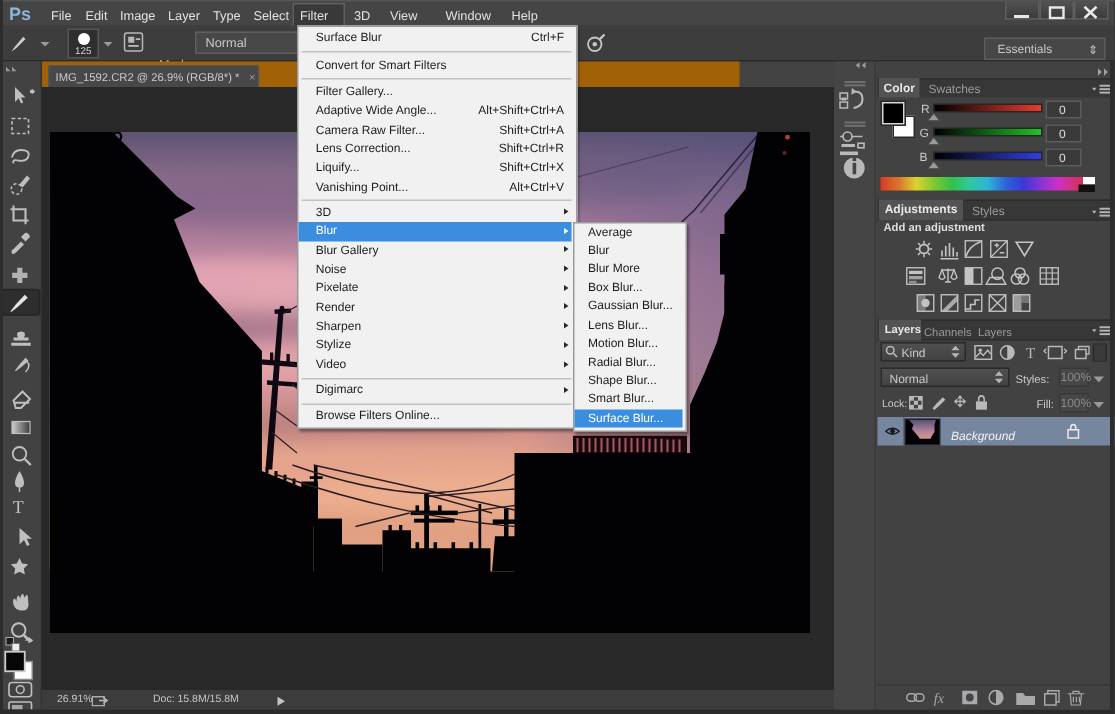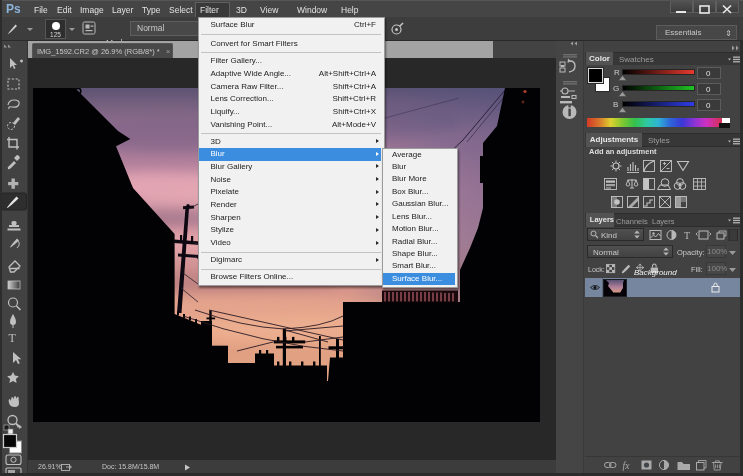--- a/index.html
+++ b/index.html
@@ -13,21 +13,21 @@
   .mitem { position:absolute; top:4px; font-size:8.5px; color:#e2e2e2; }
   #filterbox { position:absolute; left:195px; top:1px; width:35px; height:16px; background:#393939; border:1px solid #606060; border-bottom:none; }
   .wbtn { position:absolute; top:0px; height:12px; width:23px; background:linear-gradient(#525252,#3c3c3c); border:1px solid #5e5e5e; border-top:none; color:#efefef; text-align:center; }
   
   #optbar { position:absolute; left:0; top:17px; width:743px; height:24px; background:#3d3d3d; border-bottom:1px solid #2a2a2a; }
   .optxt { position:absolute; font-size:8.5px; color:#c9c9c9; }
   #modebox { position:absolute; left:130px; top:4px; width:128px; height:15px; background:#484848; border:1px solid #5e5e5e; color:#c9c9c9; font-size:8.5px; line-height:13px; padding-left:6px; }
   #brushprev { position:absolute; left:45px; top:2px; width:21px; height:20px; background:#2e2e2e; border:1px solid #575757; }
   #essbox { position:absolute; left:656px; top:8px; width:81px; height:15px; background:#474747; border:1px solid #5c5c5c; color:#c9c9c9; font-size:8px; line-height:13px; }
   
-  #tabbar { position:absolute; left:28px; top:41px; width:465px; height:17px; background:#a3a3a3; }
+  #tabbar { position:absolute; left:28px; top:41px; width:465px; height:17px; background:#a16207; }
   #doctab { position:absolute; left:4px; top:1.5px; width:141px; height:16px; background:#484848; border:1px solid #555; border-bottom:none; border-radius:2px 2px 0 0; color:#c9c9c9; font-size:7.5px; line-height:15px; padding-left:4px; }
   
   #toolbar { position:absolute; left:0; top:41px; width:28px; height:432px; background:#424242; border-right:1px solid #333; }
   
   #canvas { position:absolute; left:28px; top:58px; width:528px; height:402px; background:#282828; }
   
   #statusbar { position:absolute; left:28px; top:460px; width:528px; height:13px; background:#3c3c3c; color:#c5c5c5; font-size:7px; }
   #belowbar { position:absolute; left:0px; top:473px; width:743px; height:3px; background:#2b2b2b; }
   
   #dock { position:absolute; left:556px; top:41px; width:28px; height:432px; background:#454545; border-right:1px solid #393939; }
@@ -501,21 +501,21 @@
           <path d="M70 4 v-2 h7 v5 h-2" stroke-width="0.9"></path>
       </g>
       <rect x="80" y="0" width="8.5" height="12" fill="#3a3a3a" stroke="#2a2a2a"></rect>
     </svg>
 
     <div class="abs" style="left:2px;top:204px;width:86px;height:13px;background:linear-gradient(#505050,#424242);border:1px solid #2a2a2a"></div>
     <div class="abs ptext" style="left:8px;top:206.5px">Normal</div>
     <svg class="abs" style="left:77px;top:206px" width="8" height="9">
         <path d="M4 0.5 L6.8 3.5 L1.2 3.5 Z M4 8.5 L1.2 5.5 L6.8 5.5 Z" fill="#b5b5b5"></path>
       </svg>
-    <div class="abs" style="left:92px;top:207px;font-size:7.5px;color:#c9c9c9">Opacity:</div>
+    <div class="abs" style="left:92px;top:207px;font-size:7.5px;color:#c9c9c9">Styles:</div>
     <div class="abs" style="left:121px;top:204px;width:20px;height:13px;background:#474747;border:1px solid #383838;color:#8a8a8a;font-size:8px;line-height:12px;text-align:center">100%</div>
     <svg class="abs" style="left:143px;top:209px" width="9" height="6">
         <path d="M1 1 L4.5 5 L8 1 Z" fill="#9a9a9a"></path>
       </svg>
 
     <div class="abs" style="left:3px;top:224.5px;font-size:7px;color:#c9c9c9">Lock:</div>
     <svg class="abs" style="left:21px;top:222px" width="86" height="12" viewBox="0 0 86 12">
       <g fill="#b9b9b9" stroke="#b9b9b9" transform="scale(0.92)">
         <rect x="0.5" y="1.5" width="9" height="9" fill="none" stroke-width="0.9"></rect>
           <rect x="0.5" y="1.5" width="3" height="3" stroke="none"></rect>
@@ -550,21 +550,21 @@
         <defs>
             <linearGradient id="msky" x1="0" y1="0" x2="0" y2="1">
               <stop offset="0" stop-color="#5a5274"></stop>
               <stop offset="0.45" stop-color="#b0809a"></stop>
               <stop offset="0.8" stop-color="#d89a82"></stop>
               <stop offset="1" stop-color="#a06a58"></stop>
             </linearGradient>
           </defs>
       </svg>
     </div>
-    <div class="abs" style="left:49px;top:227px;font-size:8px;font-style:italic;color:#f2f2f2">Background</div>
+    <div class="abs" style="left:49px;top:245px;font-size:8px;font-style:italic;color:#f2f2f2">Background</div>
     <svg class="abs" style="left:126px;top:241px" width="9" height="11">
         <rect x="1" y="4.5" width="7" height="5.5" fill="none" stroke="#eceaea" stroke-width="1"></rect>
         <path d="M2.8 4.5 v-1.2 q0,-2.3 1.7,-2.3 q1.7,0 1.7,2.3 v1.2" fill="none" stroke="#eceaea" stroke-width="1"></path>
       </svg>
 
     <div class="abs" style="left:0;top:415px;width:158px;height:1px;background:#373737"></div>
     <svg class="abs" style="left:0;top:416px" width="158" height="16" viewBox="0 0 158 16">
       <g fill="none" stroke="#a9a9a9" stroke-width="1">
         <rect x="19.5" y="5.5" width="6.5" height="5" rx="2.5"></rect>
           <rect x="24.5" y="5.5" width="6.5" height="5" rx="2.5"></rect>
@@ -587,21 +587,21 @@
   <div id="fmenu">
     <div class="mi">Surface Blur<span class="sc">Ctrl+F</span></div>
     <div class="msep m1"></div>
     <div class="mi">Convert for Smart Filters</div>
     <div class="msep"></div>
     <div class="mi">Filter Gallery...</div>
     <div class="mi">Adaptive Wide Angle...<span class="sc">Alt+Shift+Ctrl+A</span></div>
     <div class="mi">Camera Raw Filter...<span class="sc">Shift+Ctrl+A</span></div>
     <div class="mi">Lens Correction...<span class="sc">Shift+Ctrl+R</span></div>
     <div class="mi">Liquify...<span class="sc">Shift+Ctrl+X</span></div>
-    <div class="mi">Vanishing Point...<span class="sc">Alt+Mode+V</span></div>
+    <div class="mi">Vanishing Point...<span class="sc">Alt+Ctrl+V</span></div>
     <div class="msep"></div>
     <div class="mi">3D<span class="arr"></span></div>
     <div class="mi hl">Blur<span class="arr"></span></div>
     <div class="mi">Blur Gallery<span class="arr"></span></div>
     <div class="mi">Noise<span class="arr"></span></div>
     <div class="mi">Pixelate<span class="arr"></span></div>
     <div class="mi">Render<span class="arr"></span></div>
     <div class="mi">Sharpen<span class="arr"></span></div>
     <div class="mi">Stylize<span class="arr"></span></div>
     <div class="mi">Video<span class="arr"></span></div>

